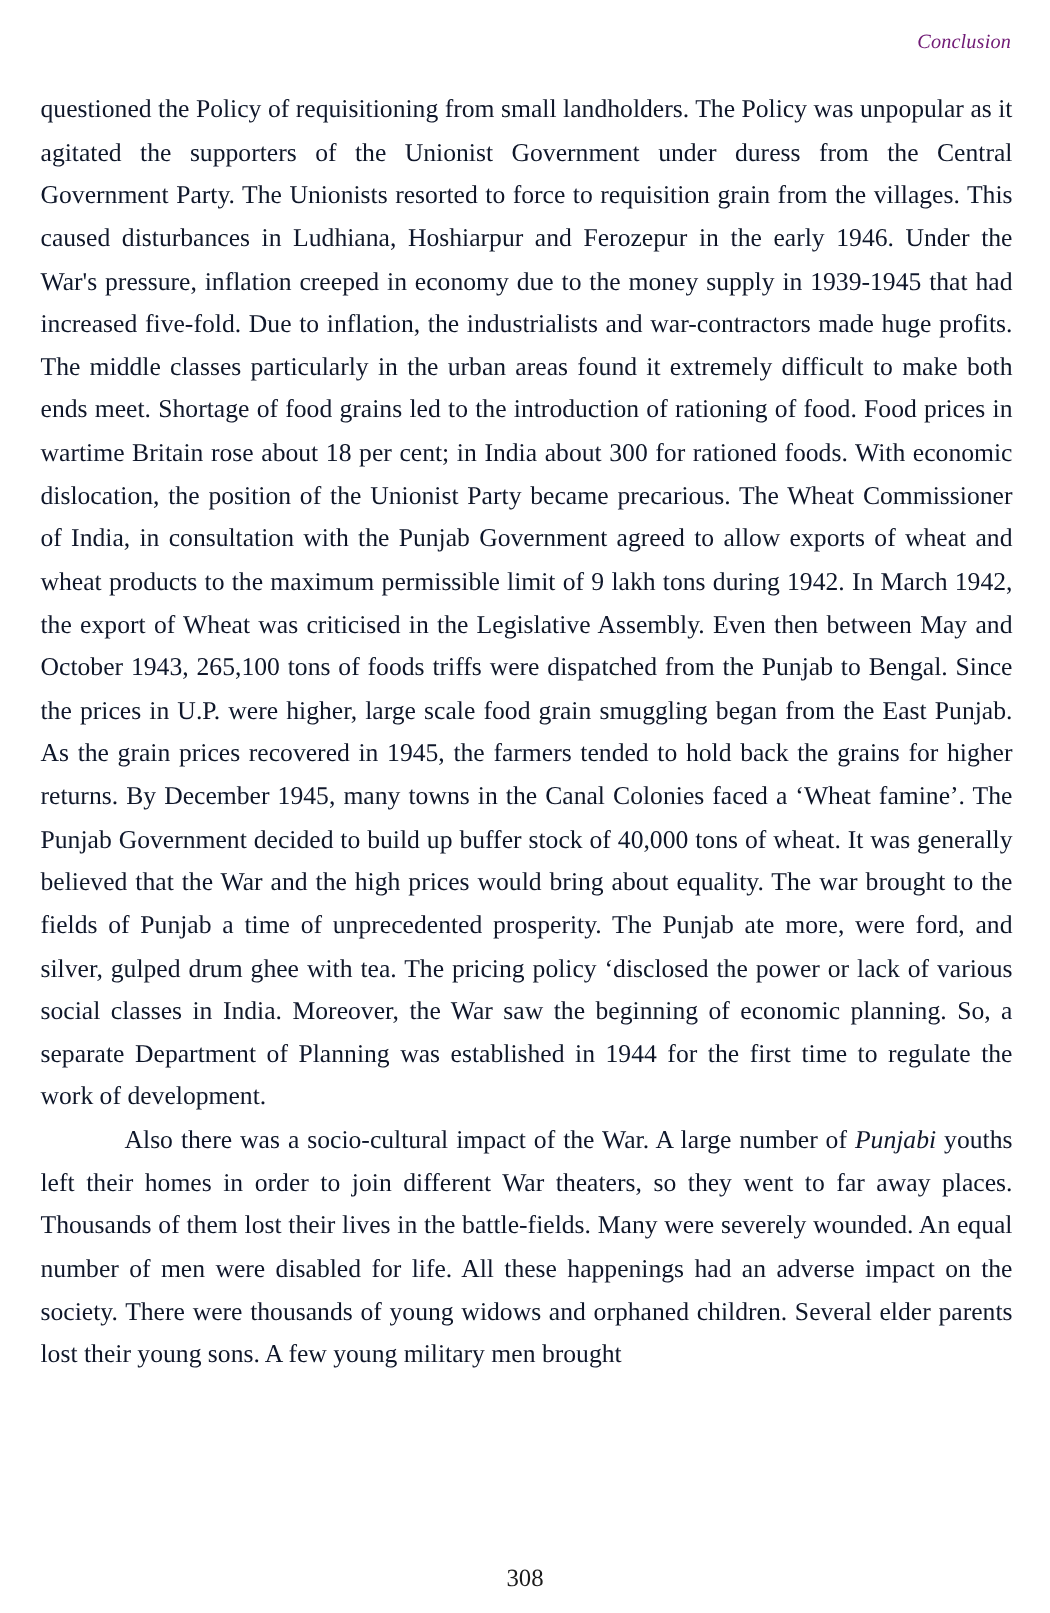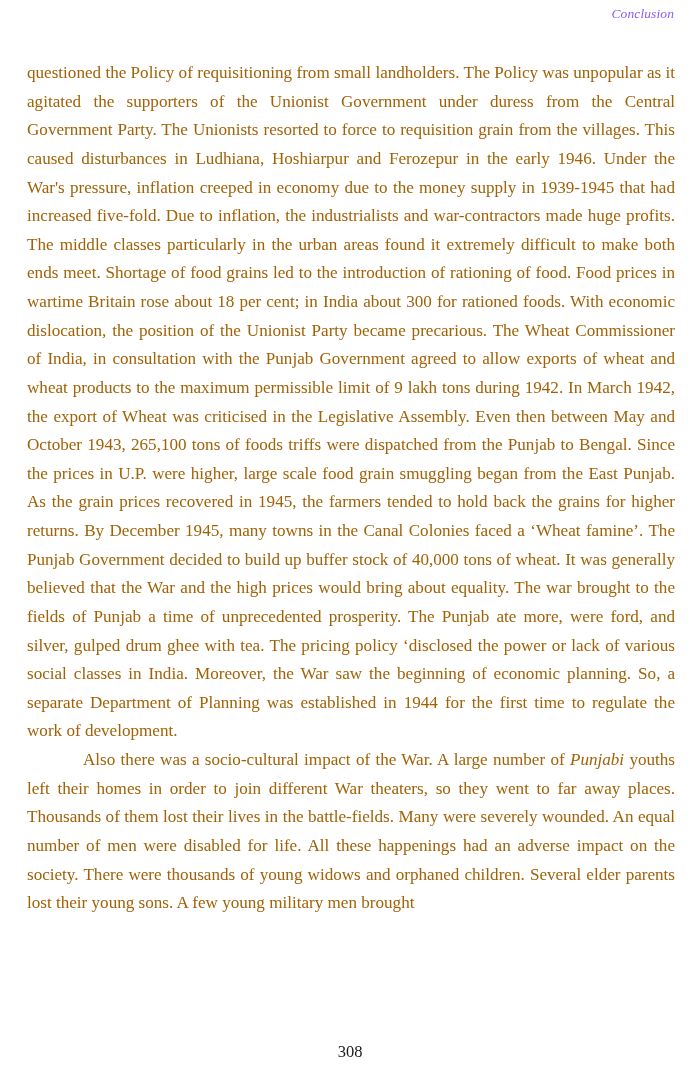--- a/index.html
+++ b/index.html
@@ -16,44 +16,44 @@
     position: relative;
     width: 700px;
     height: 1075px;
     background: #ffffff;
     overflow: hidden;
     box-sizing: border-box;
   }
   
   #running-header {
     position: absolute;
-    top: 6px;
+    top: 20px;
     left: 27px;
     width: 647px;
     text-align: right;
     font-style: italic;
     font-size: 13.5px;
     letter-spacing: 0.1px;
-    color: #8b5cf6;
+    color: #701a75;
     line-height: 1.2;
   }
   
   #body-text {
     position: absolute;
     top: 59px;
     left: 27px;
     width: 648px;
   }
   .para {
     margin: 0;
     text-align: justify;
     text-justify: inter-word;
     font-size: 17.1px;
     line-height: 28.62px;
-    color: #a16207;
+    color: #0f172a;
     -webkit-font-smoothing: antialiased;
     hyphens: none;
   }
   .para.indented {
     text-indent: 56px;
   }
   .para + .para {
     margin-top: 0;
   }
   em.ital {

